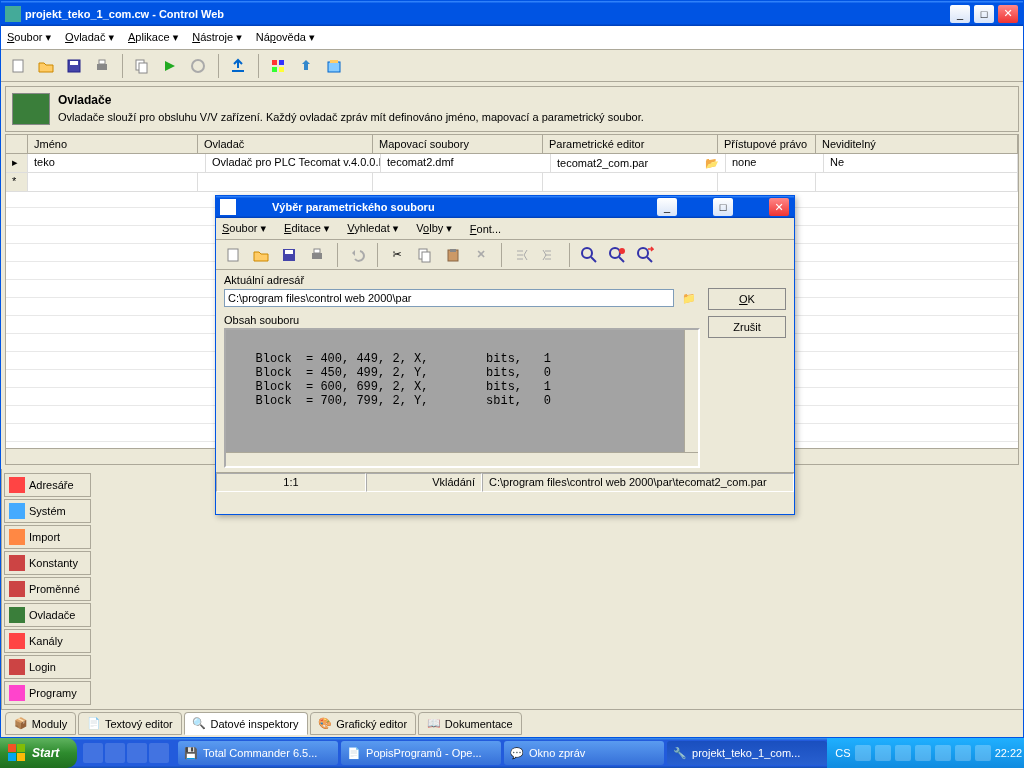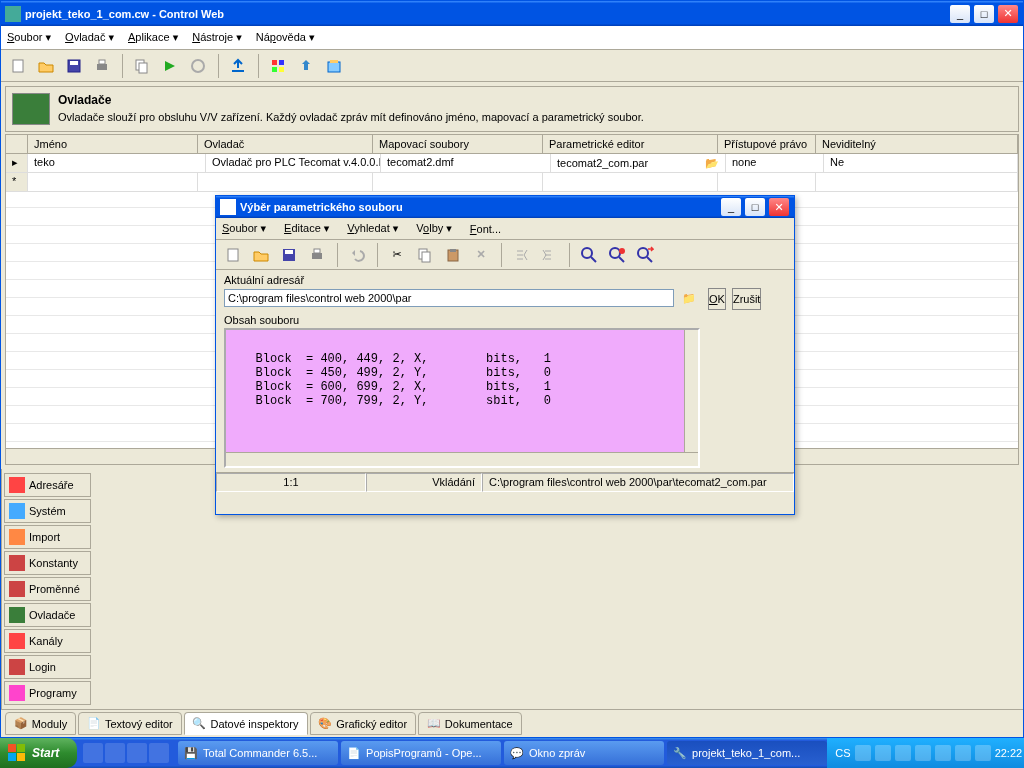--- a/index.html
+++ b/index.html
@@ -31,30 +31,30 @@
 .ghead .gc { border-right: 1px solid #aca899; padding: 3px 6px; font-size: 11px; }
 .grow { display: flex; border-bottom: 1px solid #ddd; }
 .grow .gc { border-right: 1px solid #ddd; padding: 2px 6px; font-size: 11px; height: 18px; }
 .lines { position: absolute; left: 0; right: 0; }
 .lines div { height: 18px; border-bottom: 1px solid #e8e8e8; }
 .gscroll-h { height: 16px; background: #ece9d8; border-top: 1px solid #aca899; }
 .tabbar { height: 28px; background: #ece9d8; display: flex; align-items: center; padding: 0 4px; gap: 2px; border-top: 1px solid #aca899; }
 .tab { padding: 4px 8px; background: #ece9d8; border: 1px solid #aca899; border-radius: 4px 4px 0 0; display: flex; align-items: center; gap: 4px; cursor: pointer; font-size: 11px; }
 .tab.active { background: #fff; border-bottom: 1px solid #fff; }
 .dialog { position: absolute; left: 215px; top: 195px; width: 580px; height: 320px; background: #ece9d8; border: 1px solid #0054e3; box-shadow: 2px 2px 6px rgba(0,0,0,0.3); }
-.dialog .titlebar { height: 22px; font-size: 11px; }
+.dialog .titlebar { height: 22px; font-size: 11px; gap: 32px; }
 .dialog .menubar { height: 22px; font-size: 11px; background: #ece9d8; }
 .dialog .toolbar { height: 30px; }
 .dialog-body { padding: 4px 8px; display: flex; gap: 8px; }
 .dialog-left { flex: 1; }
-.dialog-right { width: 78px; display: flex; flex-direction: row; gap: 6px; padding-top: 14px; }
+.dialog-right { width: 78px; display: flex; flex-direction: column; gap: 6px; padding-top: 14px; }
 .dbtn { height: 22px; border: 1px solid #888; background: #ece9d8; cursor: pointer; font-size: 11px; }
 .pathbox { display: flex; align-items: center; gap: 4px; margin: 2px 0 6px; }
 .pathbox input { flex: 1; height: 18px; padding: 1px 3px; font-size: 11px; border: 1px solid #7f9db9; }
-.filebox { border: 2px inset #fff; background: #f0abfc; height: 140px; position: relative; font-family: "Courier New", monospace; font-size: 12px; padding: 8px 8px 16px; white-space: pre; overflow: hidden; }
+.filebox { border: 2px inset #fff; background: #a3a3a3; height: 140px; position: relative; font-family: "Courier New", monospace; font-size: 12px; padding: 8px 8px 16px; white-space: pre; overflow: hidden; }
 .filebox .sbh { position: absolute; left: 0; right: 0; bottom: 0; height: 14px; background: #ece9d8; border-top: 1px solid #aca899; }
 .filebox .sbv { position: absolute; top: 0; right: 0; bottom: 14px; width: 14px; background: #ece9d8; border-left: 1px solid #aca899; }
 .statusbar { display: flex; border-top: 1px solid #aca899; height: 20px; }
 .statusbar .sc { border: 1px inset #fff; padding: 2px 6px; font-size: 11px; }
 .taskbar { position: absolute; left: 0; bottom: 0; width: 1024px; height: 30px; background: linear-gradient(#3d94ec,#225bdc 8%,#225bdc 92%,#144db0); display: flex; align-items: center; }
 .startbtn { height: 30px; padding: 0 18px 0 8px; background: linear-gradient(#5fb35f,#2e8b2e 50%,#1f6f1f); color: #fff; font-weight: bold; font-style: italic; font-size: 12px; border-radius: 0 10px 10px 0; display: flex; align-items: center; gap: 6px; cursor: pointer; }
 .qlaunch { display: flex; gap: 2px; padding: 0 6px; }
 .qlaunch div { width: 20px; height: 20px; background: rgba(255,255,255,0.15); border-radius: 2px; cursor: pointer; }
 .taskitem { height: 24px; min-width: 160px; max-width: 160px; background: linear-gradient(#5a9bf0,#3670d8); color: #fff; border-radius: 3px; margin-left: 3px; padding: 0 6px; display: flex; align-items: center; gap: 5px; cursor: pointer; font-size: 11px; overflow: hidden; white-space: nowrap; }
 .taskitem.active { background: linear-gradient(#1a4fbf,#2860d0); }

